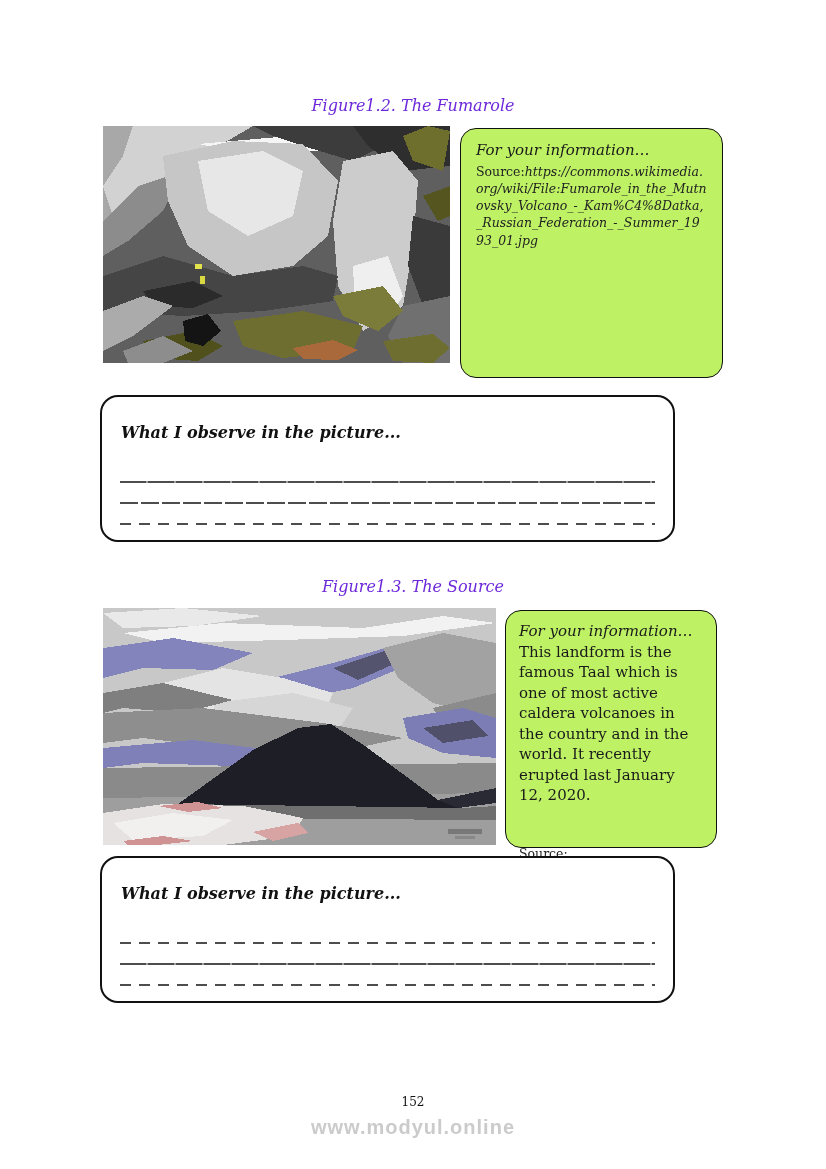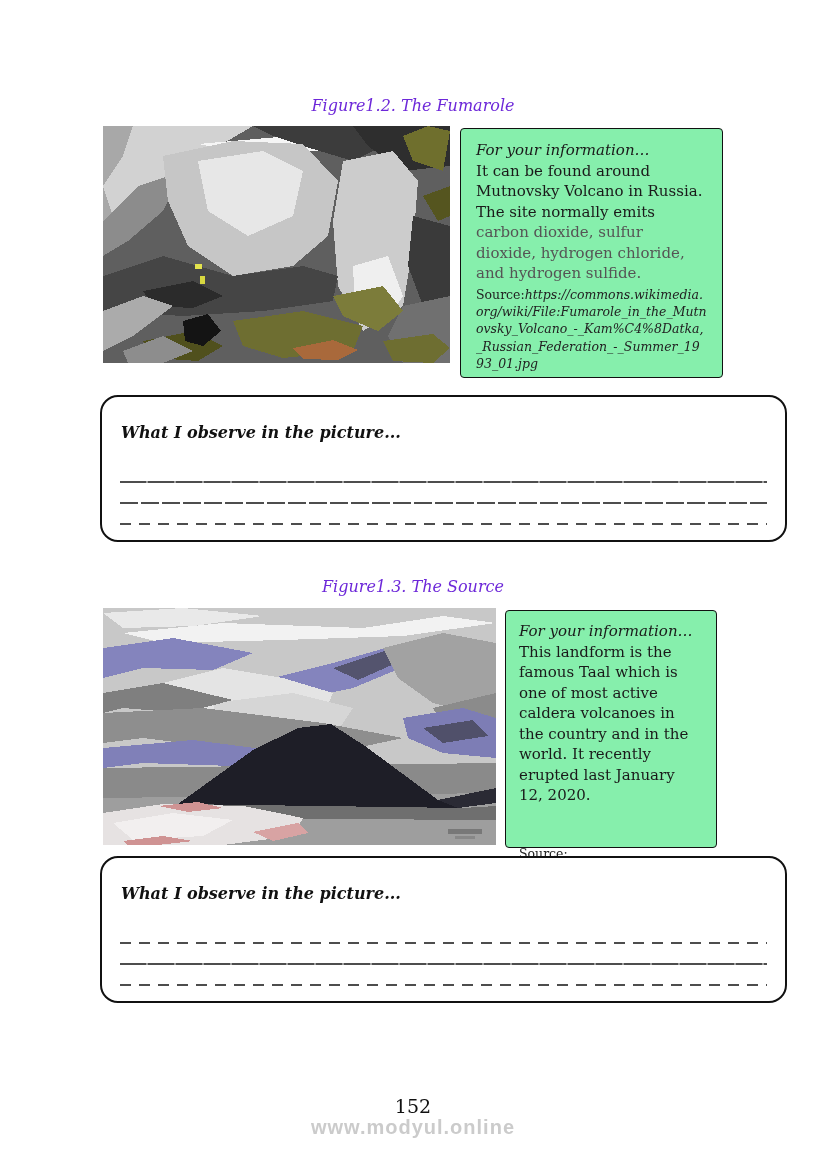--- a/index.html
+++ b/index.html
@@ -8,43 +8,43 @@
     font-family:"DejaVu Serif", serif;color:#1a1a1a;overflow:hidden;
   }
   .abs{position:absolute;}
   .caption{
     left:0;right:0;text-align:center;font-style:italic;font-size:16px;color:#6d28d9;
   }
   .figure-img{
     display:block;
   }
   .infobox{
-    border:1.6px solid #111;border-radius:4px;background:#86efac;box-sizing:border-box;
+    border:1.6px solid #111;border-radius:16px;background:#bef264;box-sizing:border-box;
   }
   .infobox .inner{padding:11px 15px 8px 15px;}
   .info-heading{font-style:italic;font-size:15px;line-height:1.37;margin:0;}
   .info-body{font-size:15px;line-height:1.37;margin:0;}
   .info-body .graytext{color:#555;}
   .source{font-size:12.5px;line-height:1.38;margin:2px 0 0 0;word-break:break-all;}
   .source .src-label{font-style:normal;color:#222;margin-top:39px;}
   .source .src-url{font-style:italic;color:#222;}
   .obsbox{
-    left:100px;width:687px;height:147px;border:2px solid #111;border-radius:18px;
+    left:100px;width:575px;height:147px;border:2px solid #111;border-radius:18px;
     background:#fff;box-sizing:border-box;
   }
   .obs-heading{
     position:absolute;left:19px;top:26px;font-weight:bold;font-style:italic;
     font-size:16px;color:#111;
   }
   .wline{position:absolute;left:18px;right:18px;height:2px;}
   .wline.solidish{background:repeating-linear-gradient(90deg,#4d4d4d 0 26px,#a0a0a0 26px 28px);}
   .wline.chain{background:repeating-linear-gradient(90deg,#4d4d4d 0 18px,rgba(0,0,0,0) 18px 21px);}
   .wline.dashed{background:repeating-linear-gradient(90deg,#4d4d4d 0 11px,rgba(0,0,0,0) 11px 19px);}
   .l1{top:84px;} .l2{top:105px;} .l3{top:126px;}
-  .pagenum{left:0;right:0;top:1095px;text-align:center;font-size:19px;color:#111;}
+  .pagenum{left:0;right:0;top:1095px;text-align:center;font-size:12px;color:#111;}
   .watermark{
     left:0;right:0;top:1116px;text-align:center;font-size:20px;color:#cbcbcb;
     font-family:"Liberation Sans", sans-serif;letter-spacing:1px;font-weight:bold;
   }
   svg{display:block;}
 </style>
 </head>
 <body>
 
 <div class="abs caption" style="top:96px;">Figure1.2. The Fumarole</div>
@@ -77,21 +77,20 @@
     <polygon fill="#ababab" points="0,185 40,170 70,180 30,210 0,225"></polygon>
     <polygon fill="#8d8d8d" points="20,225 60,210 90,225 60,237 25,237"></polygon>
     <rect x="92" y="138" width="7" height="5" fill="#e3e34d"></rect>
     <rect x="97" y="150" width="5" height="8" fill="#d8d840"></rect>
   </svg>
 </div>
 
 <div class="abs infobox" style="left:460px;top:128px;width:263px;height:250px;">
   <div class="inner">
     <p class="info-heading">For your information…</p>
-    <p class="info-body"><span>It can be found around Mutnovsky Volcano in Russia. The site normally emits </span><span class="graytext">carbon dioxide, sulfur dioxide, hydrogen chloride, and hydrogen sulfide.</span></p>
     <p class="source"><span class="src-label">Source:</span><span class="src-url">https://commons.wikimedia.org/wiki/File:Fumarole_in_the_Mutnovsky_Volcano_-_Kam%C4%8Datka,_Russian_Federation_-_Summer_1993_01.jpg</span></p>
   </div>
 </div>
 
 <div class="abs obsbox" style="top:395px;">
   <div class="obs-heading">What I observe in the picture...</div>
   <div class="wline solidish l1"></div>
   <div class="wline chain l2"></div>
   <div class="wline dashed l3"></div>
 </div>

